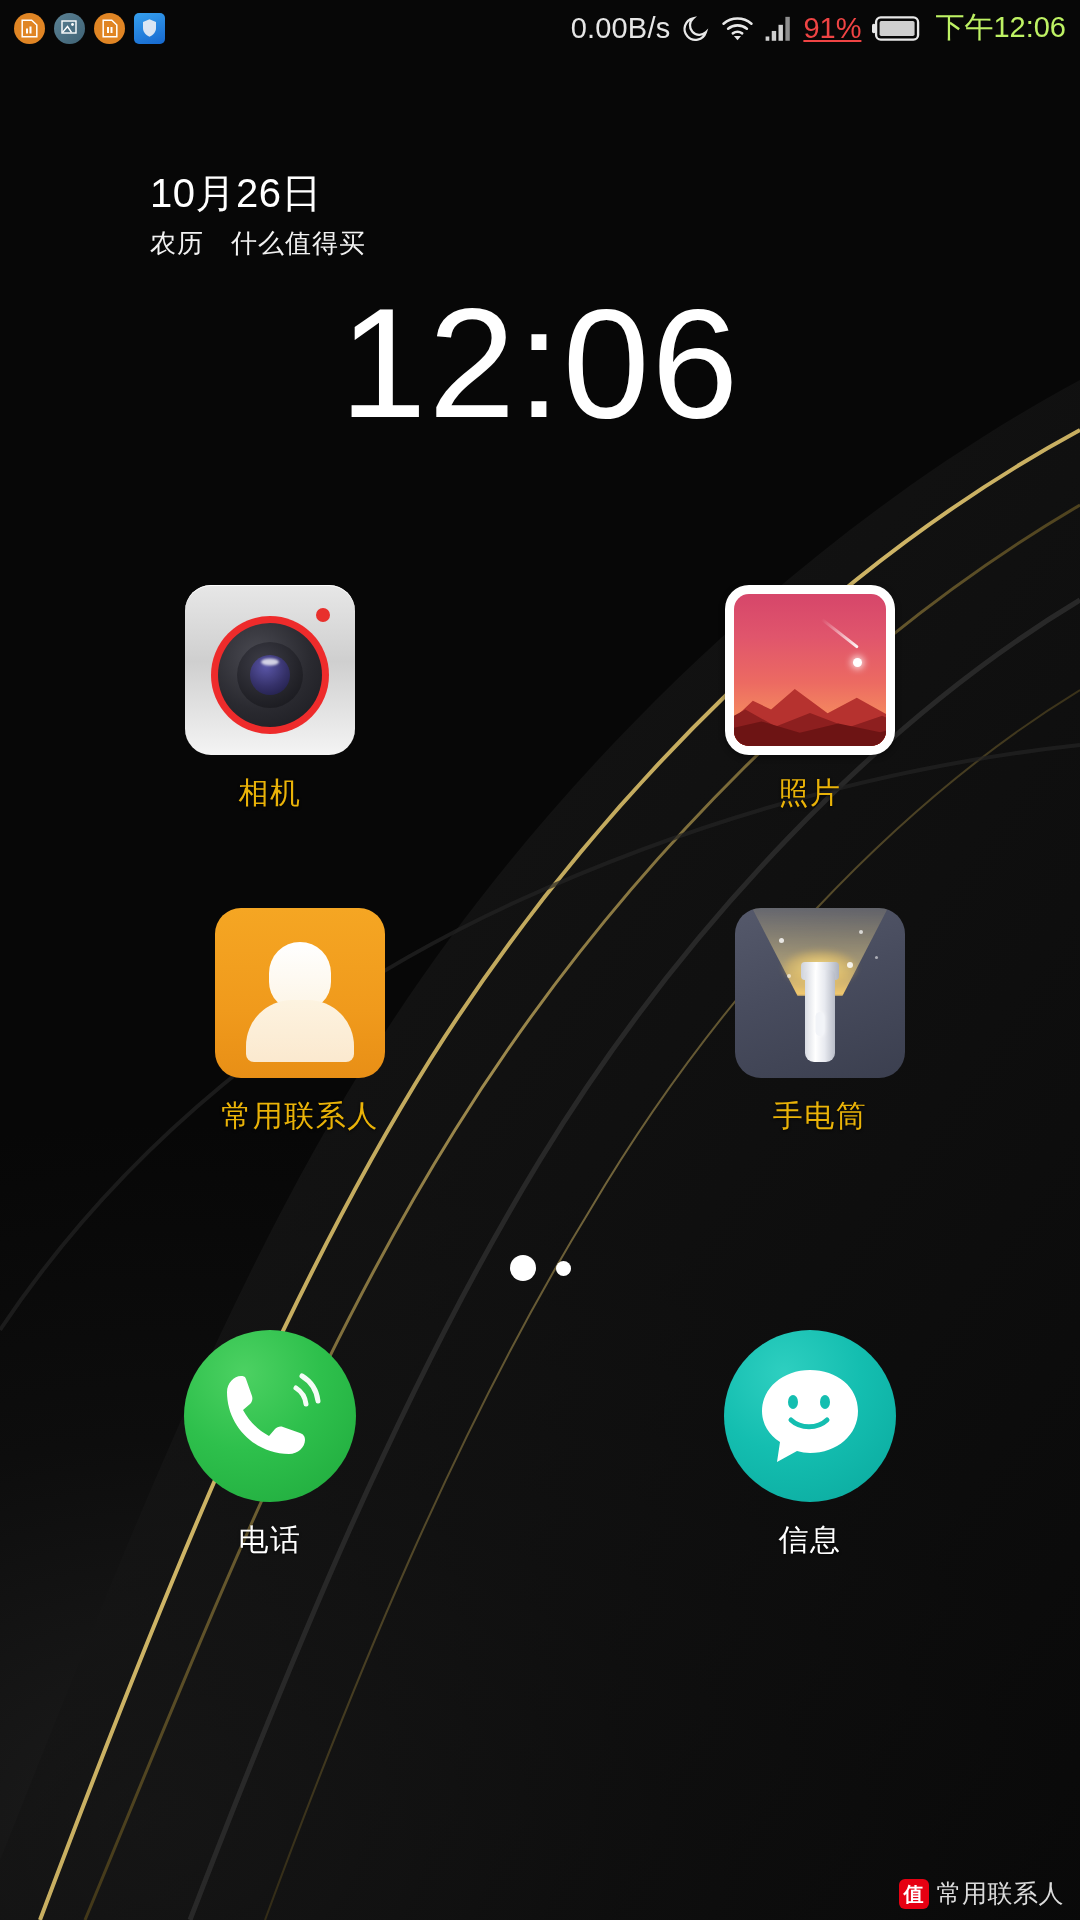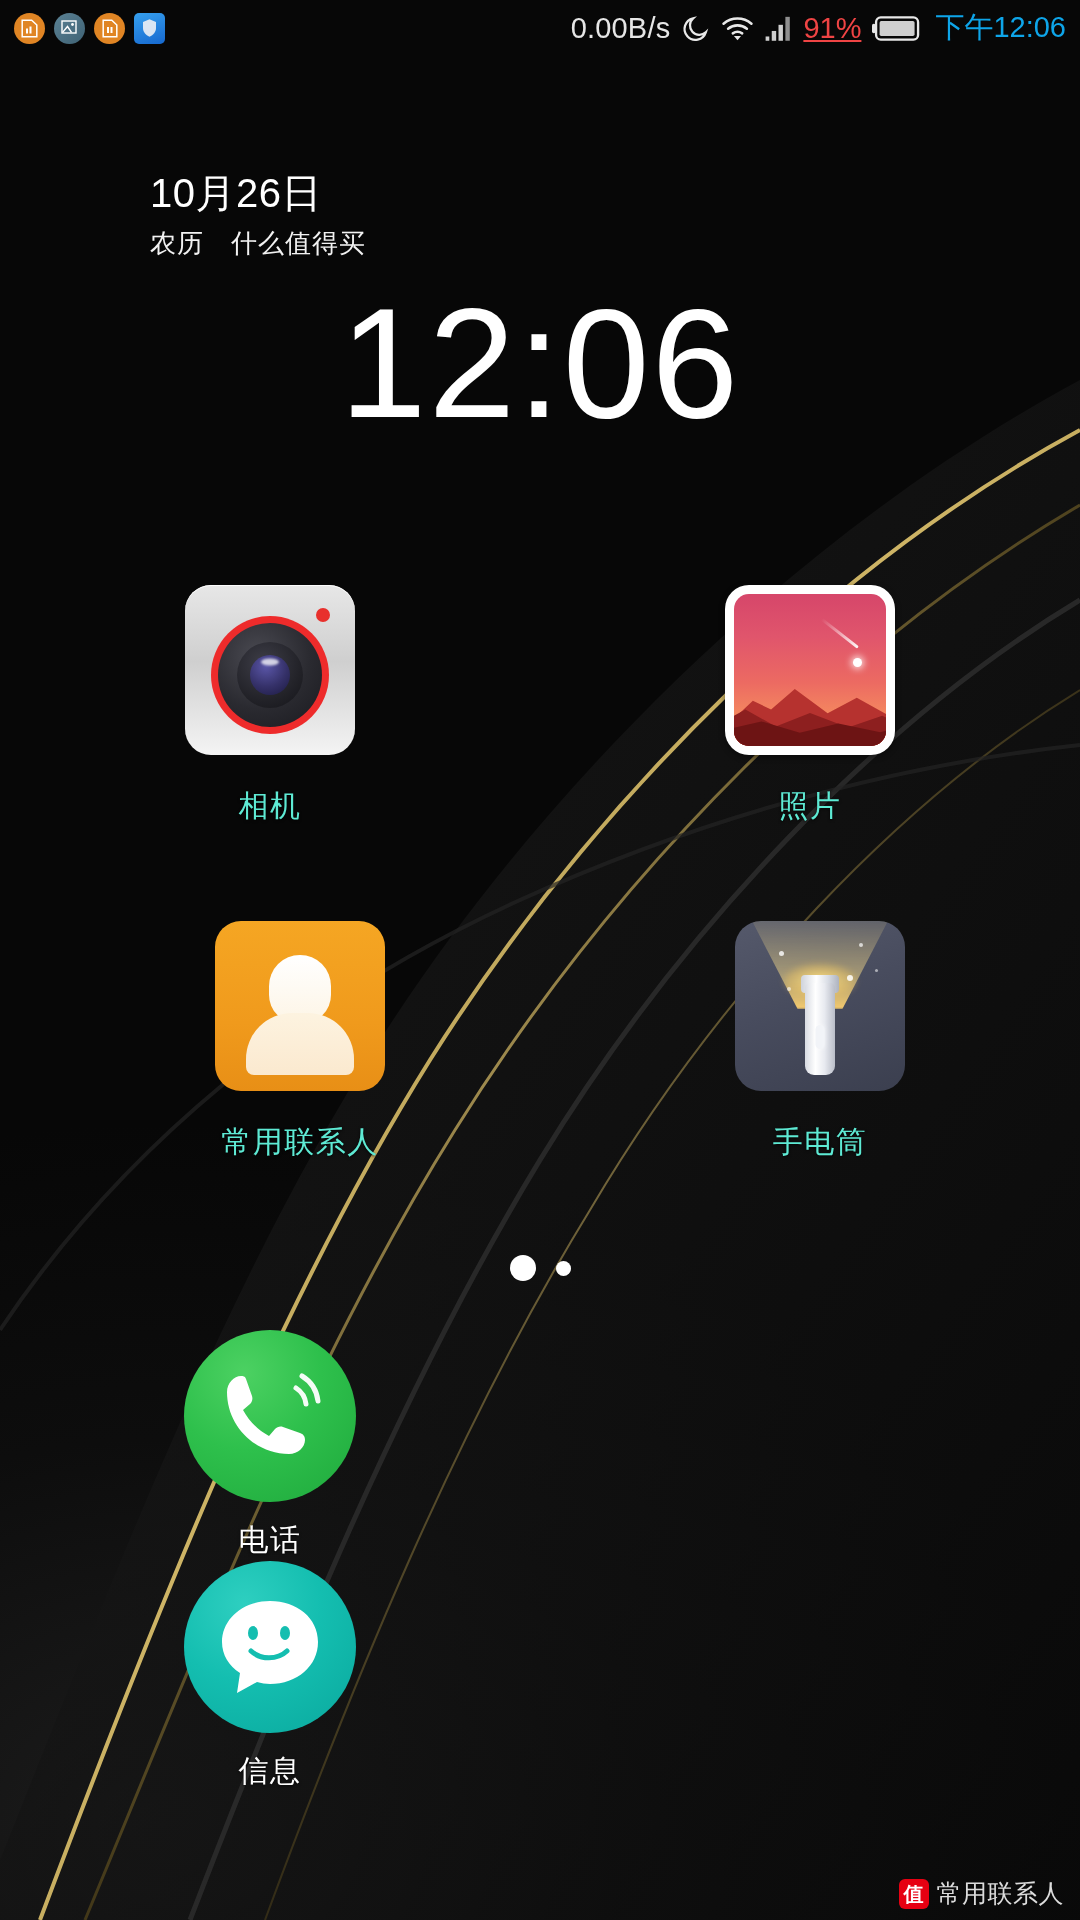--- a/index.html
+++ b/index.html
@@ -26,21 +26,21 @@
   .statusbar {
     position:absolute; top:0; left:0; right:0; height:56px;
     display:flex; align-items:center; padding:0 14px;
     z-index:20;
   }
   .sb-left { display:flex; align-items:center; gap:9px; }
   .sb-ic { width:31px; height:31px; border-radius:50%; display:flex; align-items:center; justify-content:center; }
   .sb-ic.sq { border-radius:5px; }
   .sb-right { margin-left:auto; display:flex; align-items:center; gap:11px; color:#e8e8e8; }
   .sb-text { font-size:29px; letter-spacing:.2px; color:#e6e6e6; }
-  .sb-time { font-size:29px; color:#0ea5e9; margin-left:3px; }
+  .sb-time { font-size:29px; color:#bef264; margin-left:3px; }
   .sb-pct { font-size:29px; color:#ef4444;text-decoration:underline; }
 
   
   .clockwidget { position:absolute; top:170px; left:0; right:0; z-index:10; }
   .cw-row { display:flex; justify-content:space-between; padding:0 137px 0 137px; align-items:flex-start;margin-left:13px; }
   .cw-col.left { text-align:left; }
   .cw-col.right { text-align:left; }
   .cw-date { font-size:40px; color:#ffffff; font-weight:400; line-height:1.18; letter-spacing:.5px; }
   .cw-sub { font-size:26px; color:#f2f2f2; margin-top:9px; letter-spacing:1px; font-weight:400; }
   .cw-week { font-size:40px; color:#ffffff; font-weight:400; line-height:1.18; letter-spacing:1px;}
@@ -49,21 +49,21 @@
     font-size:156px; font-weight:300; line-height:1;
     margin-top:24px; letter-spacing:2px;
   }
 
   
   .appgrid { position:absolute; top:585px; left:0; right:0; z-index:10; }
   .approw { display:flex; }
   .approw + .approw { margin-top:94px;padding-left:40px; }
   .appcell { width:50%; display:flex; flex-direction:column; align-items:center; }
   .appicon { width:170px; height:170px; border-radius:26px; position:relative; overflow:hidden; }
-  .applabel { margin-top:31px; font-size:30px; color:#5eead4; letter-spacing:1.5px; text-shadow:0 1px 3px rgba(0,0,0,.8); }
+  .applabel { margin-top:18px; font-size:30px; color:#eab308; letter-spacing:1.5px; text-shadow:0 1px 3px rgba(0,0,0,.8); }
 
   
   .ic-camera {
     background:linear-gradient(180deg,#e7e7e7 0%,#cfcfcf 45%,#f4f4f4 100%);
     box-shadow:inset 0 1px 0 rgba(255,255,255,.9);
   }
   .ic-camera .lensring {
     position:absolute; left:50%; top:53%; transform:translate(-50%,-50%);
     width:118px; height:118px; border-radius:50%;
     background:#ee2b2b;
@@ -177,21 +177,21 @@
   .pagedots {
     position:absolute; top:1255px; left:0; right:0;
     display:flex; justify-content:center; align-items:center; gap:20px; z-index:10;
   }
   .dot { border-radius:50%; background:#ffffff; }
   .dot.active { width:26px; height:26px; }
   .dot.idle { width:15px; height:15px; }
 
   
   .dock { position:absolute; top:1330px; left:0; right:0; z-index:10; }
-  .dockrow { display:flex;flex-direction:column; }
+  .dockrow { display:flex; }
   .dockcell { width:50%; display:flex; flex-direction:column; align-items:center; }
   .dockicon { width:172px; height:172px; border-radius:50%; position:relative; overflow:hidden; }
   .docklabel { margin-top:18px; font-size:30px; color:#ffffff; letter-spacing:1.5px; text-shadow:0 1px 3px rgba(0,0,0,.8); }
 
   .ic-phone { background:radial-gradient(circle at 35% 25%,#4cd162 0%,#2ec04c 45%,#1fa93c 100%); }
   .ic-msg   { background:radial-gradient(circle at 35% 25%,#2ecfc0 0%,#14beb0 45%,#0aa89d 100%); }
 
   
   .watermark {
     position:absolute; right:16px; bottom:10px; z-index:30;

